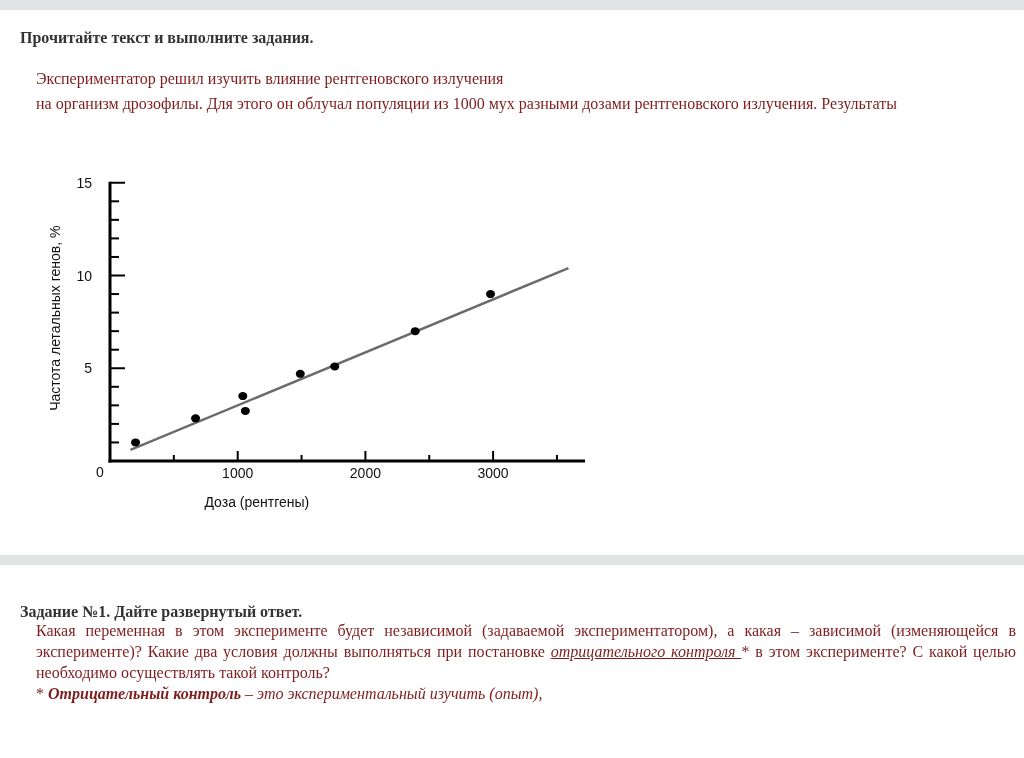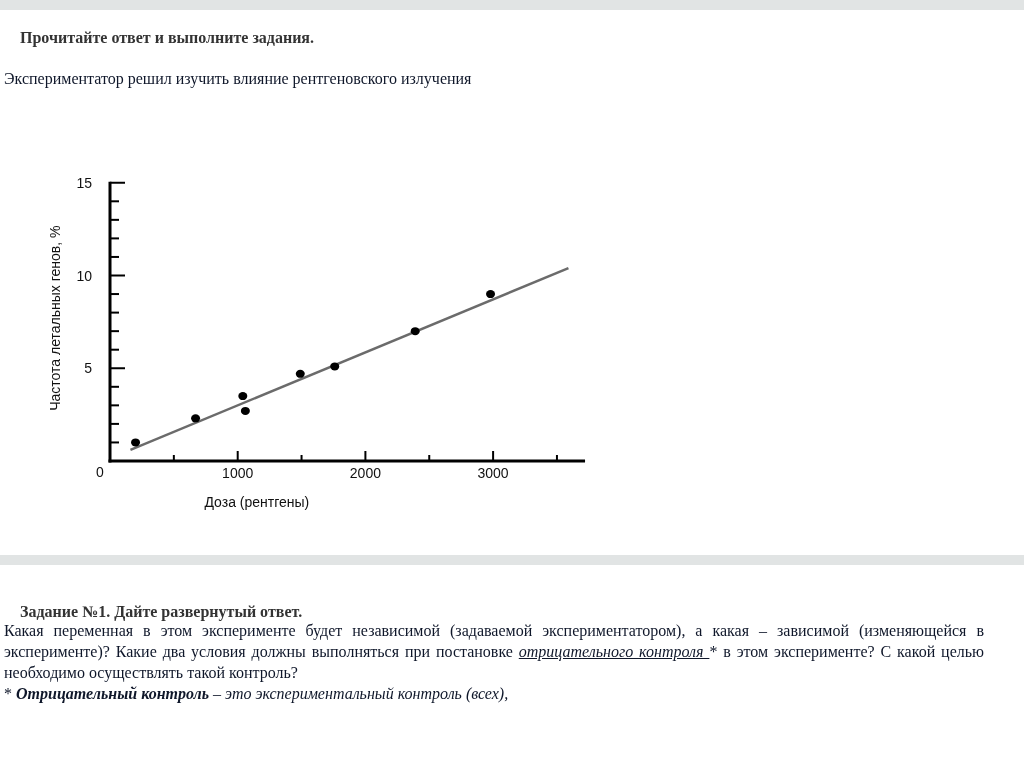--- a/index.html
+++ b/index.html
@@ -6,41 +6,42 @@
     body {
       width: 1024px; height: 758px; background: #ffffff; overflow: hidden;
       font-family: "Liberation Serif", "DejaVu Serif", serif; color: #333333;
       position: relative;
     }
     .band { position: absolute; left: 0; width: 1024px; height: 10px; background: #e1e4e4; }
     .band.top { top: 0; }
     .band.mid { top: 555px; }
     .heading { position: absolute; left: 20px; font-weight: bold; font-size: 16px; color: #333; }
     .h1 { top: 29px; }
-    .para { position: absolute; left: 4px; width: 980px; font-size: 16px; line-height: 25px; color: #0f172a; }
+    .para { position: absolute; left: 36px; width: 980px; font-size: 16px; line-height: 25px; color: #7f1d1d; }
     .p1 { top: 66px; }
     .p1 .line { display: block; white-space: nowrap; }
     .h2 { top: 583px; margin-top: 20px; }
     .p2 { top: 620px; line-height: 21px; text-align: justify; }
     .p2 .fn { display: block; }
     .p2 .it { font-style: italic; }
     .p2 u.it { }
     .p2 b.term { font-weight: bold; font-style: italic; }
     #chart { position: absolute; left: 40px; top: 160px; }
     #chart text { font-family: "Liberation Sans", "DejaVu Sans", sans-serif; fill: #111; }
   </style>
 </head>
 <body>
 
 <div class="band top"></div>
 
-<div class="heading h1">Прочитайте ответ и выполните задания.</div>
+<div class="heading h1">Прочитайте текст и выполните задания.</div>
 
 <div class="para p1">
   <span class="line">Экспериментатор решил изучить влияние рентгеновского излучения</span>
+  <span class="line">на организм дрозофилы. Для этого он облучал популяции из 1000 мух разными дозами рентгеновского излучения. Результаты</span>
 </div>
 
 <svg id="chart" width="560" height="370">
   <g id="axes">
       <line x1="70" y1="21.75" x2="70" y2="302.5" stroke="#000000" stroke-width="3"></line>
       <line x1="68.5" y1="301" x2="545.0440000000001" y2="301" stroke="#000000" stroke-width="3"></line>
     </g>
   <g id="ticks">
       <line x1="70" y1="282.45" x2="79" y2="282.45" stroke="#000000" stroke-width="2"></line>
       <line x1="70" y1="263.9" x2="79" y2="263.9" stroke="#000000" stroke-width="2"></line>
@@ -88,14 +89,14 @@
   <text id="ylabel" text-anchor="middle" font-size="14" transform="translate(20,158.165) rotate(-90)">Частота летальных генов, %</text>
   <text id="origin" text-anchor="middle" font-size="14" x="60" y="317">0</text>
 </svg>
 
 <div class="band mid"></div>
 
 <div class="heading h2">Задание №1. Дайте развернутый ответ.</div>
 
 <div class="para p2">
   <span>Какая переменная в этом эксперименте будет независимой (задаваемой экспериментатором), а какая – зависимой (изменяющейся в эксперименте)? Какие два условия должны выполняться при постановке </span><u class="it">отрицательного контроля </u><span>* в этом эксперименте? С какой целью необходимо осуществлять такой контроль?</span>
-  <span class="fn"><span>* </span><b class="term">Отрицательный контроль</b><span class="it"> –  это экспериментальный контроль (всех),</span></span>
+  <span class="fn"><span>* </span><b class="term">Отрицательный контроль</b><span class="it"> –  это экспериментальный изучить (опыт),</span></span>
 </div>
 
 </body></html>

